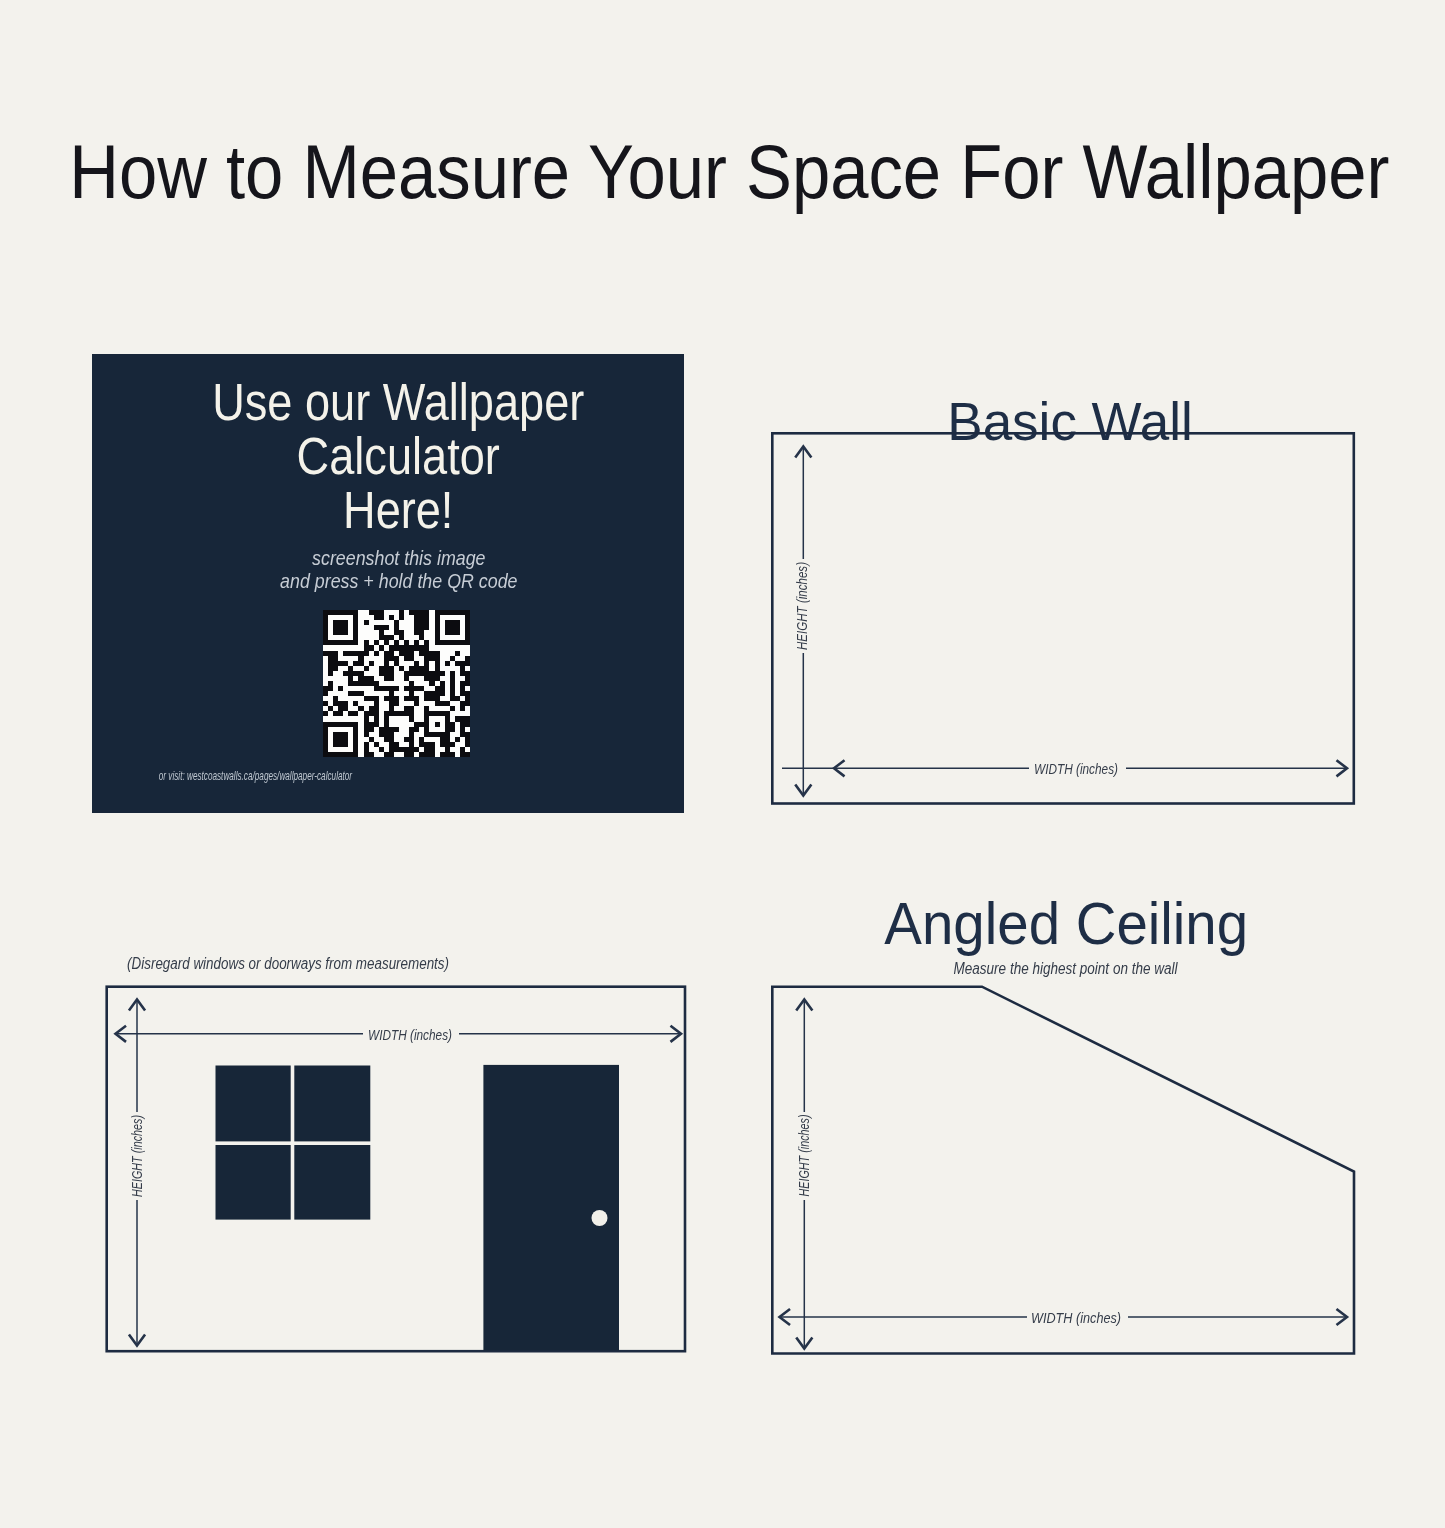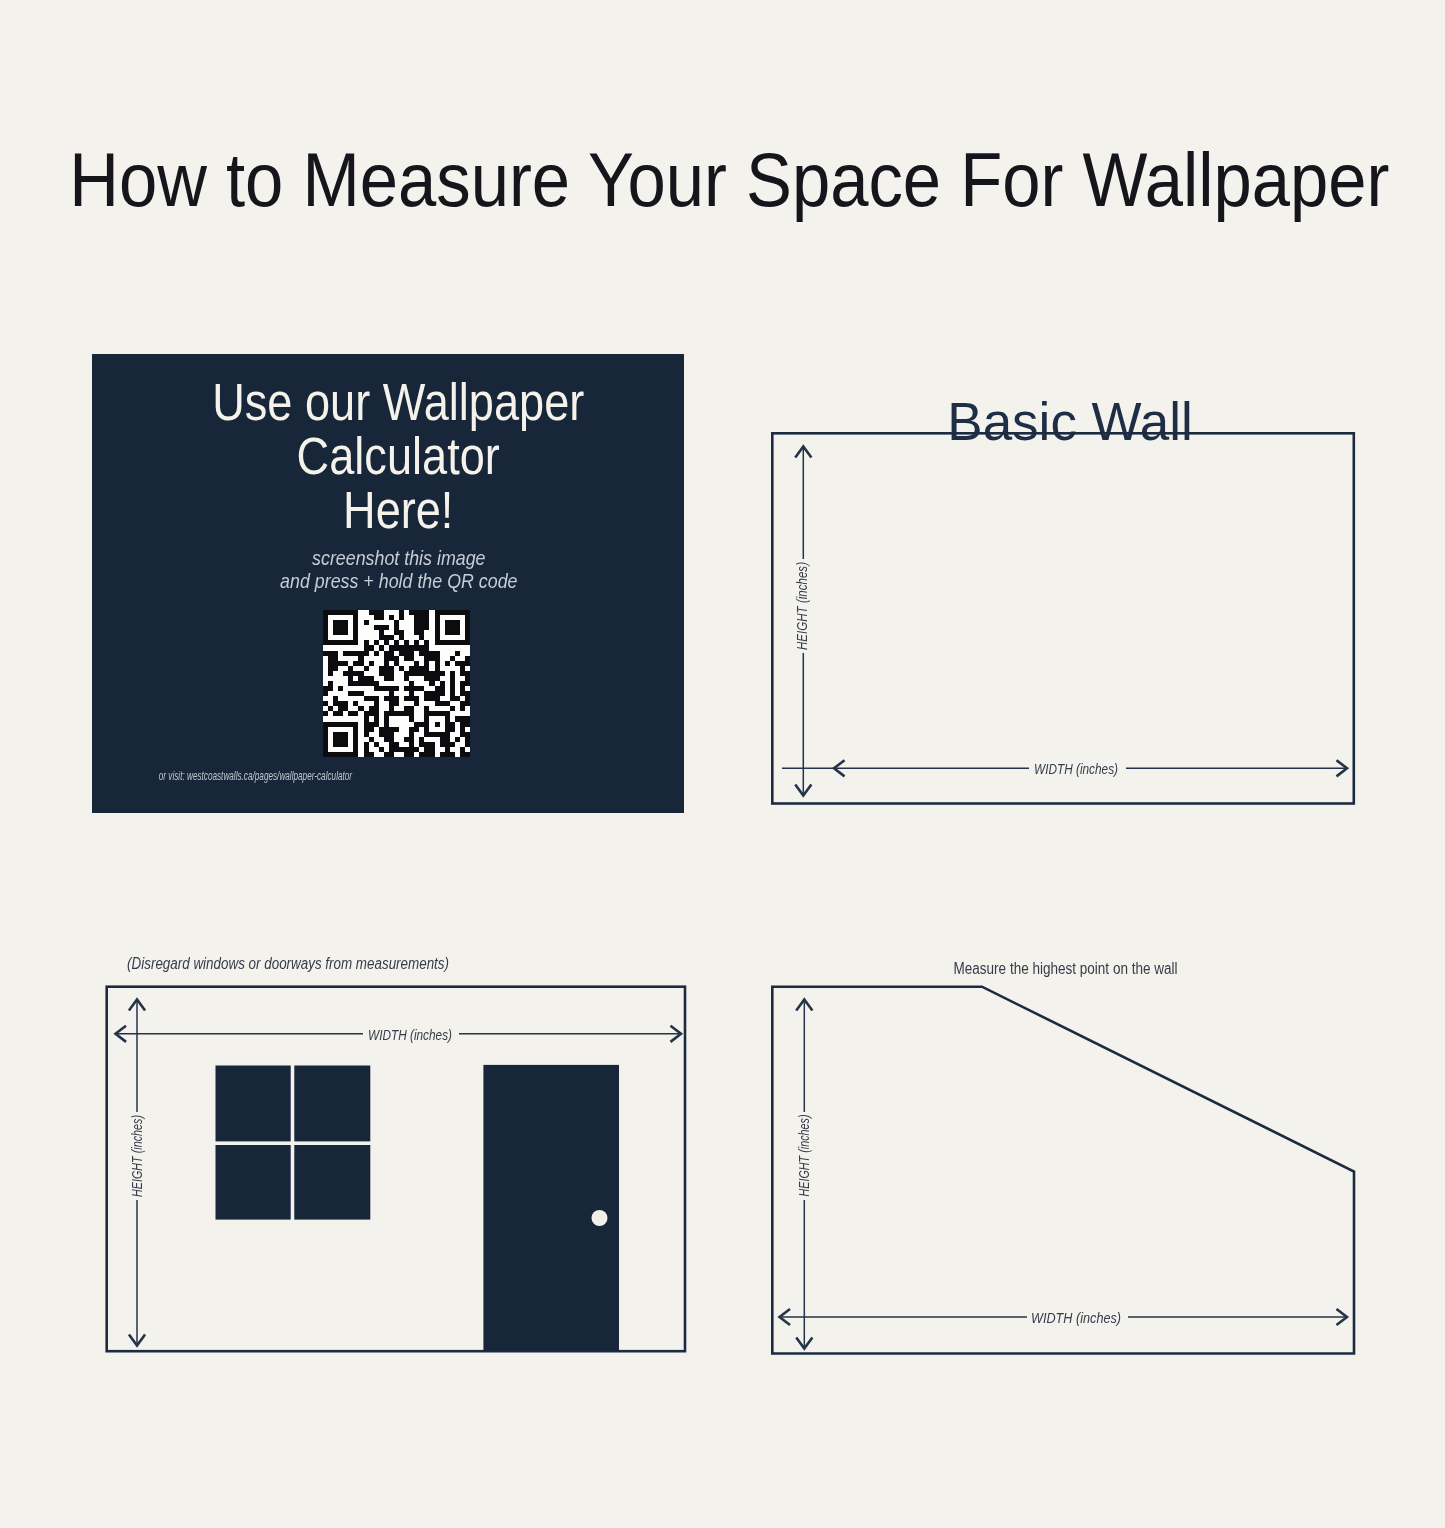--- a/index.html
+++ b/index.html
@@ -5,21 +5,21 @@
   html,body{margin:0;padding:0;}
   body{width:1445px;height:1528px;background:#f3f2ed;font-family:"Liberation Sans",sans-serif;overflow:hidden;}
   #page{position:relative;width:1445px;height:1528px;}
   .abs{position:absolute;}
   svg text{font-family:"Liberation Sans",sans-serif;}
 </style>
 </head>
 <body>
 <div id="page">
 
-<div class="abs" id="title" style="left:0;top:142px;width:1445px;text-align:center;font-size:76px;line-height:76px;color:#15151b;white-space:nowrap;"><span style="display:inline-block;transform:scaleX(0.905);transform-origin:50% 50%;">How to Measure Your Space For Wallpaper</span></div>
+<div class="abs" id="title" style="left:0;top:134px;width:1445px;text-align:center;font-size:76px;line-height:76px;color:#15151b;white-space:nowrap;"><span style="display:inline-block;transform:scaleX(0.905);transform-origin:50% 50%;">How to Measure Your Space For Wallpaper</span></div>
 
 <div class="abs" id="card" style="left:92px;top:354px;width:592px;height:459px;background:#172639;">
 
   <div class="abs" id="cardsub" style="left:11px;top:192px;width:592px;text-align:center;color:#c7cdd5;font-size:21px;line-height:23.3px;font-style:italic;"><span style="display:inline-block;transform:scaleX(0.849);transform-origin:50% 50%;">screenshot this image<br>and press + hold the QR code</span></div>
 
   <div class="abs" id="cardhead" style="left:10px;top:22px;width:592px;text-align:center;color:#f4f2ea;font-size:51px;line-height:54px;"><span style="display:inline-block;transform:scaleX(0.885);transform-origin:50% 50%;">Use our Wallpaper<br>Calculator<br>Here!</span></div>
 
   <svg id="qr" class="abs" style="left:230px;top:256px;" width="149" height="147" viewBox="0 0 29 29" shape-rendering="crispEdges">
   <rect x="0" y="0" width="29" height="29" fill="#fdfdfc"></rect>
   <g fill="#0c0c10">
@@ -313,22 +313,23 @@
 
   <rect x="215.5" y="1145" width="75.2" height="74.6" fill="#172638"></rect>
 
   <rect x="294.3" y="1145" width="76" height="74.6" fill="#172638"></rect>
 
   <rect x="483.4" y="1064.9" width="135.6" height="285.6" fill="#172638"></rect>
 
   <circle cx="599.5" cy="1218" r="8" fill="#f2f0ea"></circle>
 </svg>
 
-
-<div class="abs" id="acsub" style="left:766px;top:958.5px;width:600px;text-align:center;font-size:16px;line-height:20px;color:#343c49;"><span style="display:inline-block;transform:scaleX(0.845);transform-origin:50% 50%;">Measure the highest point on the wall</span></div>
+<div class="abs" id="achead" style="left:766px;top:895px;width:600px;text-align:center;font-size:59px;line-height:59px;color:#1e2e46;white-space:nowrap;"><span style="display:inline-block;transform:scaleX(0.956);transform-origin:50% 50%;">Angled Ceiling</span></div>
+
+<div class="abs" id="acsub" style="left:766px;top:958.5px;width:600px;text-align:center;font-size:16px;line-height:20px;color:#343c49;font-style:italic;"><span style="display:inline-block;transform:scaleX(0.845);transform-origin:50% 50%;">Measure the highest point on the wall</span></div>
 
 <svg class="abs" style="left:760px;top:975px;" width="610" height="395" viewBox="760 975 610 395" fill="none">
 
   <path d="M772.3 986.7 L982 986.7 L1354 1171.5 L1354 1353.5 L772.3 1353.5 Z" stroke="#1d2b41" stroke-width="2.6"></path>
 
   <g stroke="#253349" stroke-width="1.5">
     <path d="M804.3 1000 L804.3 1112"></path>
     <path d="M804.3 1200 L804.3 1348"></path>
   </g>
   <g stroke="#253349" stroke-width="2.6" stroke-linecap="square">

